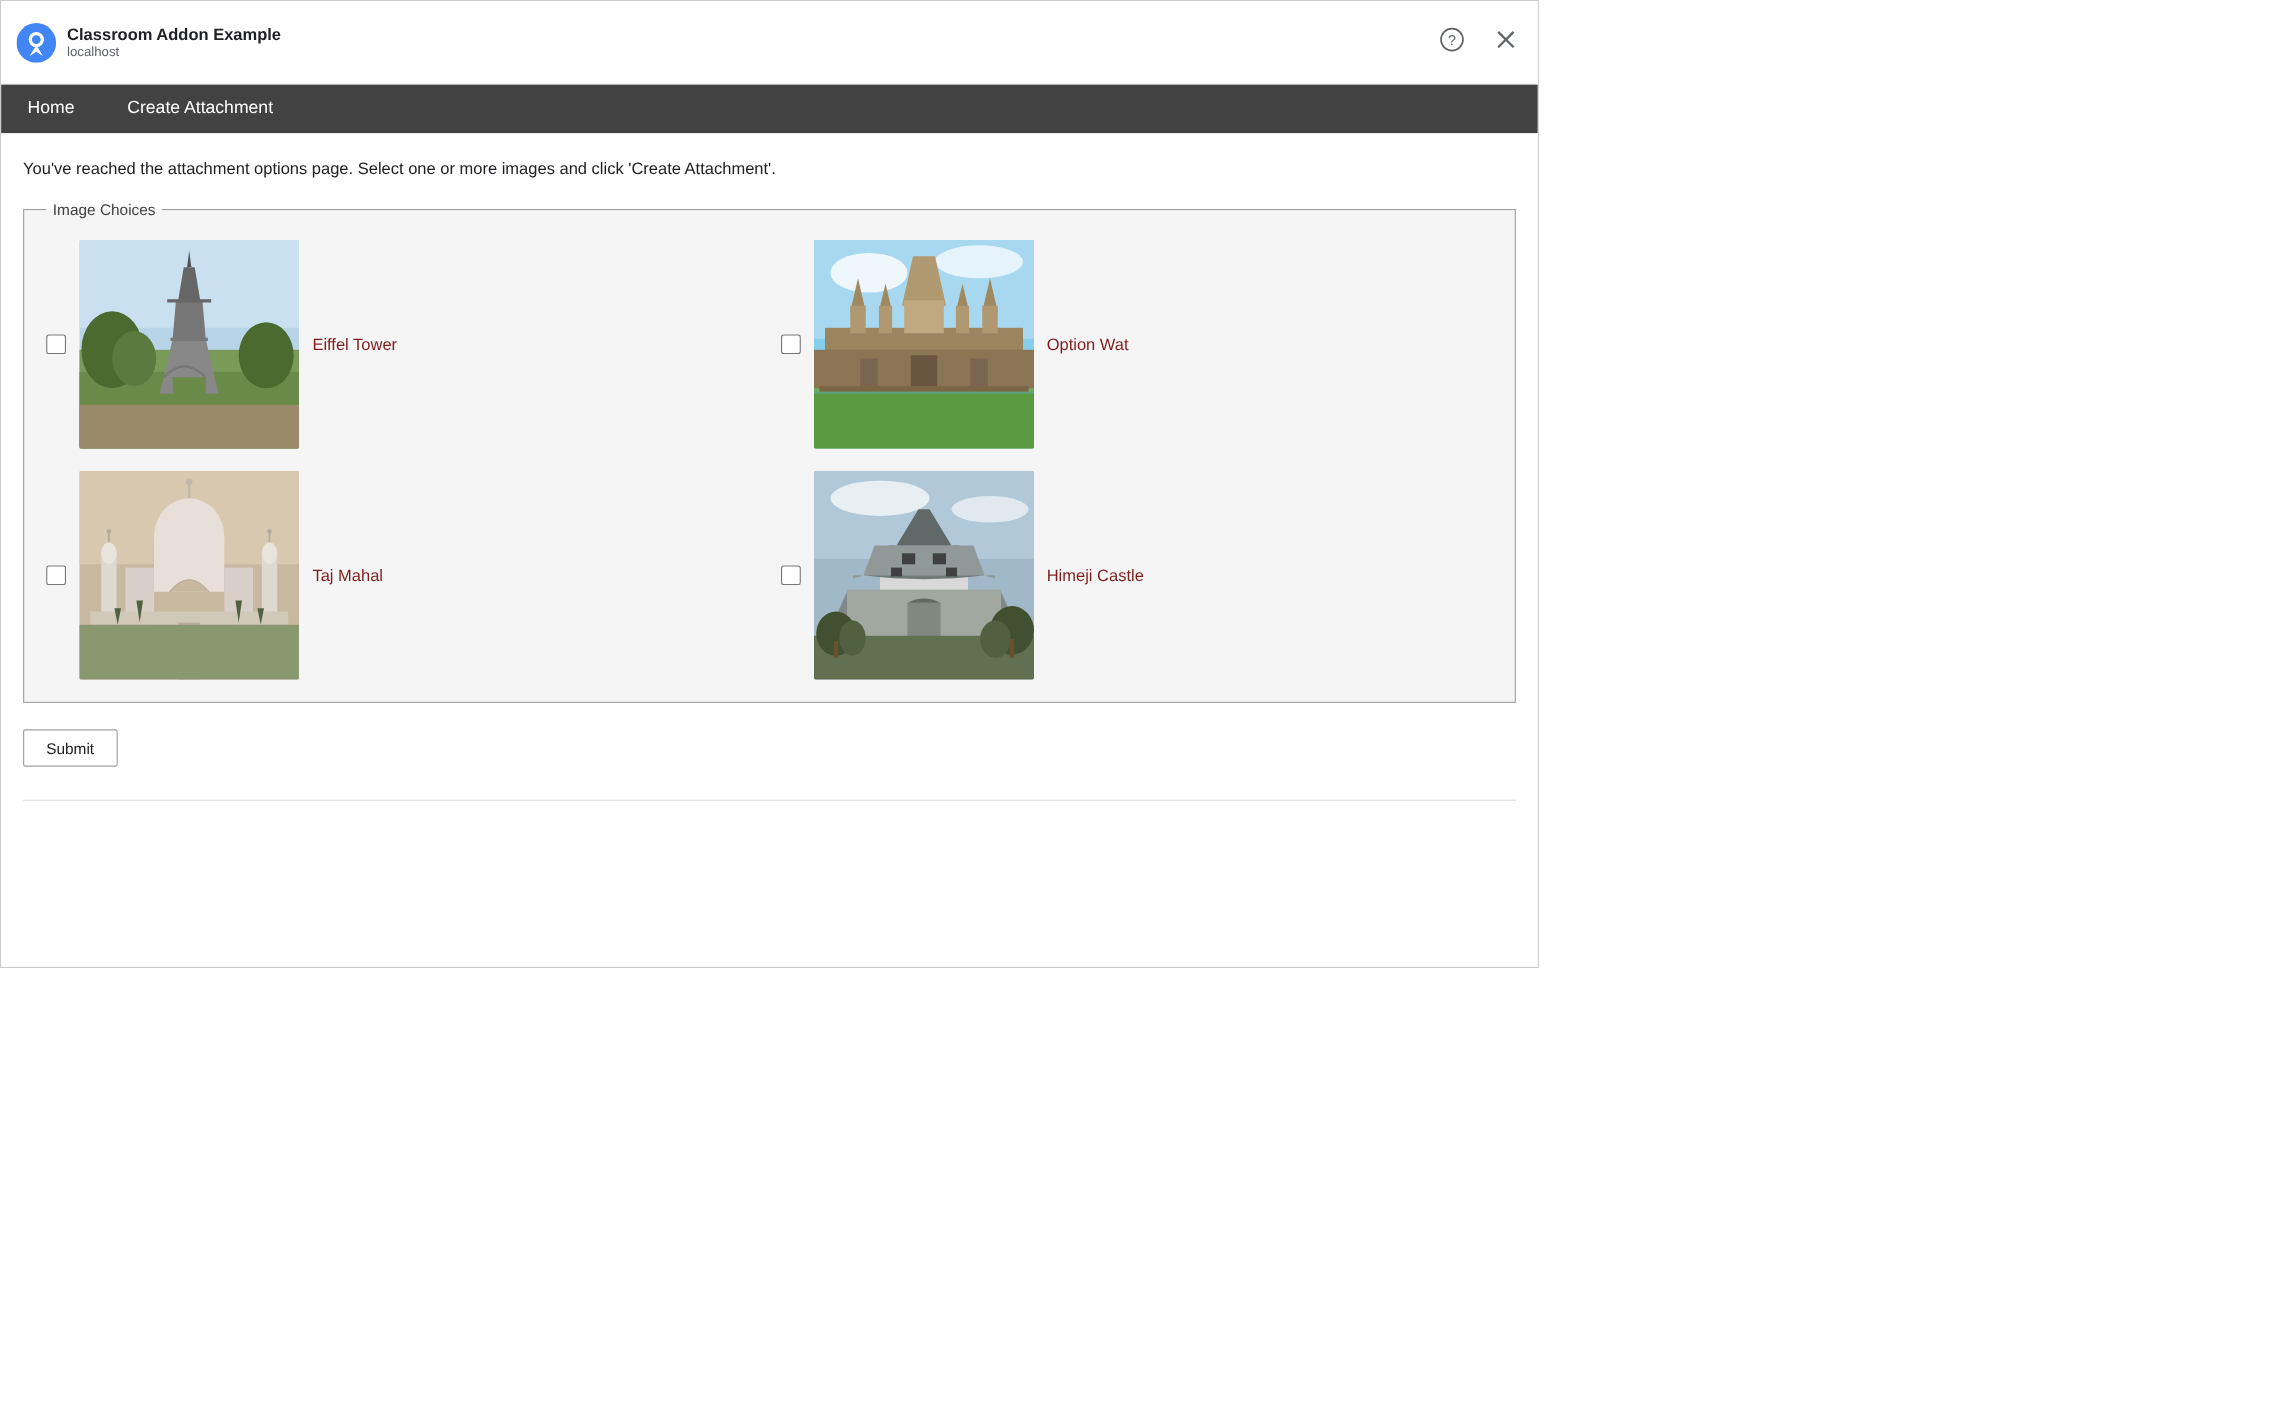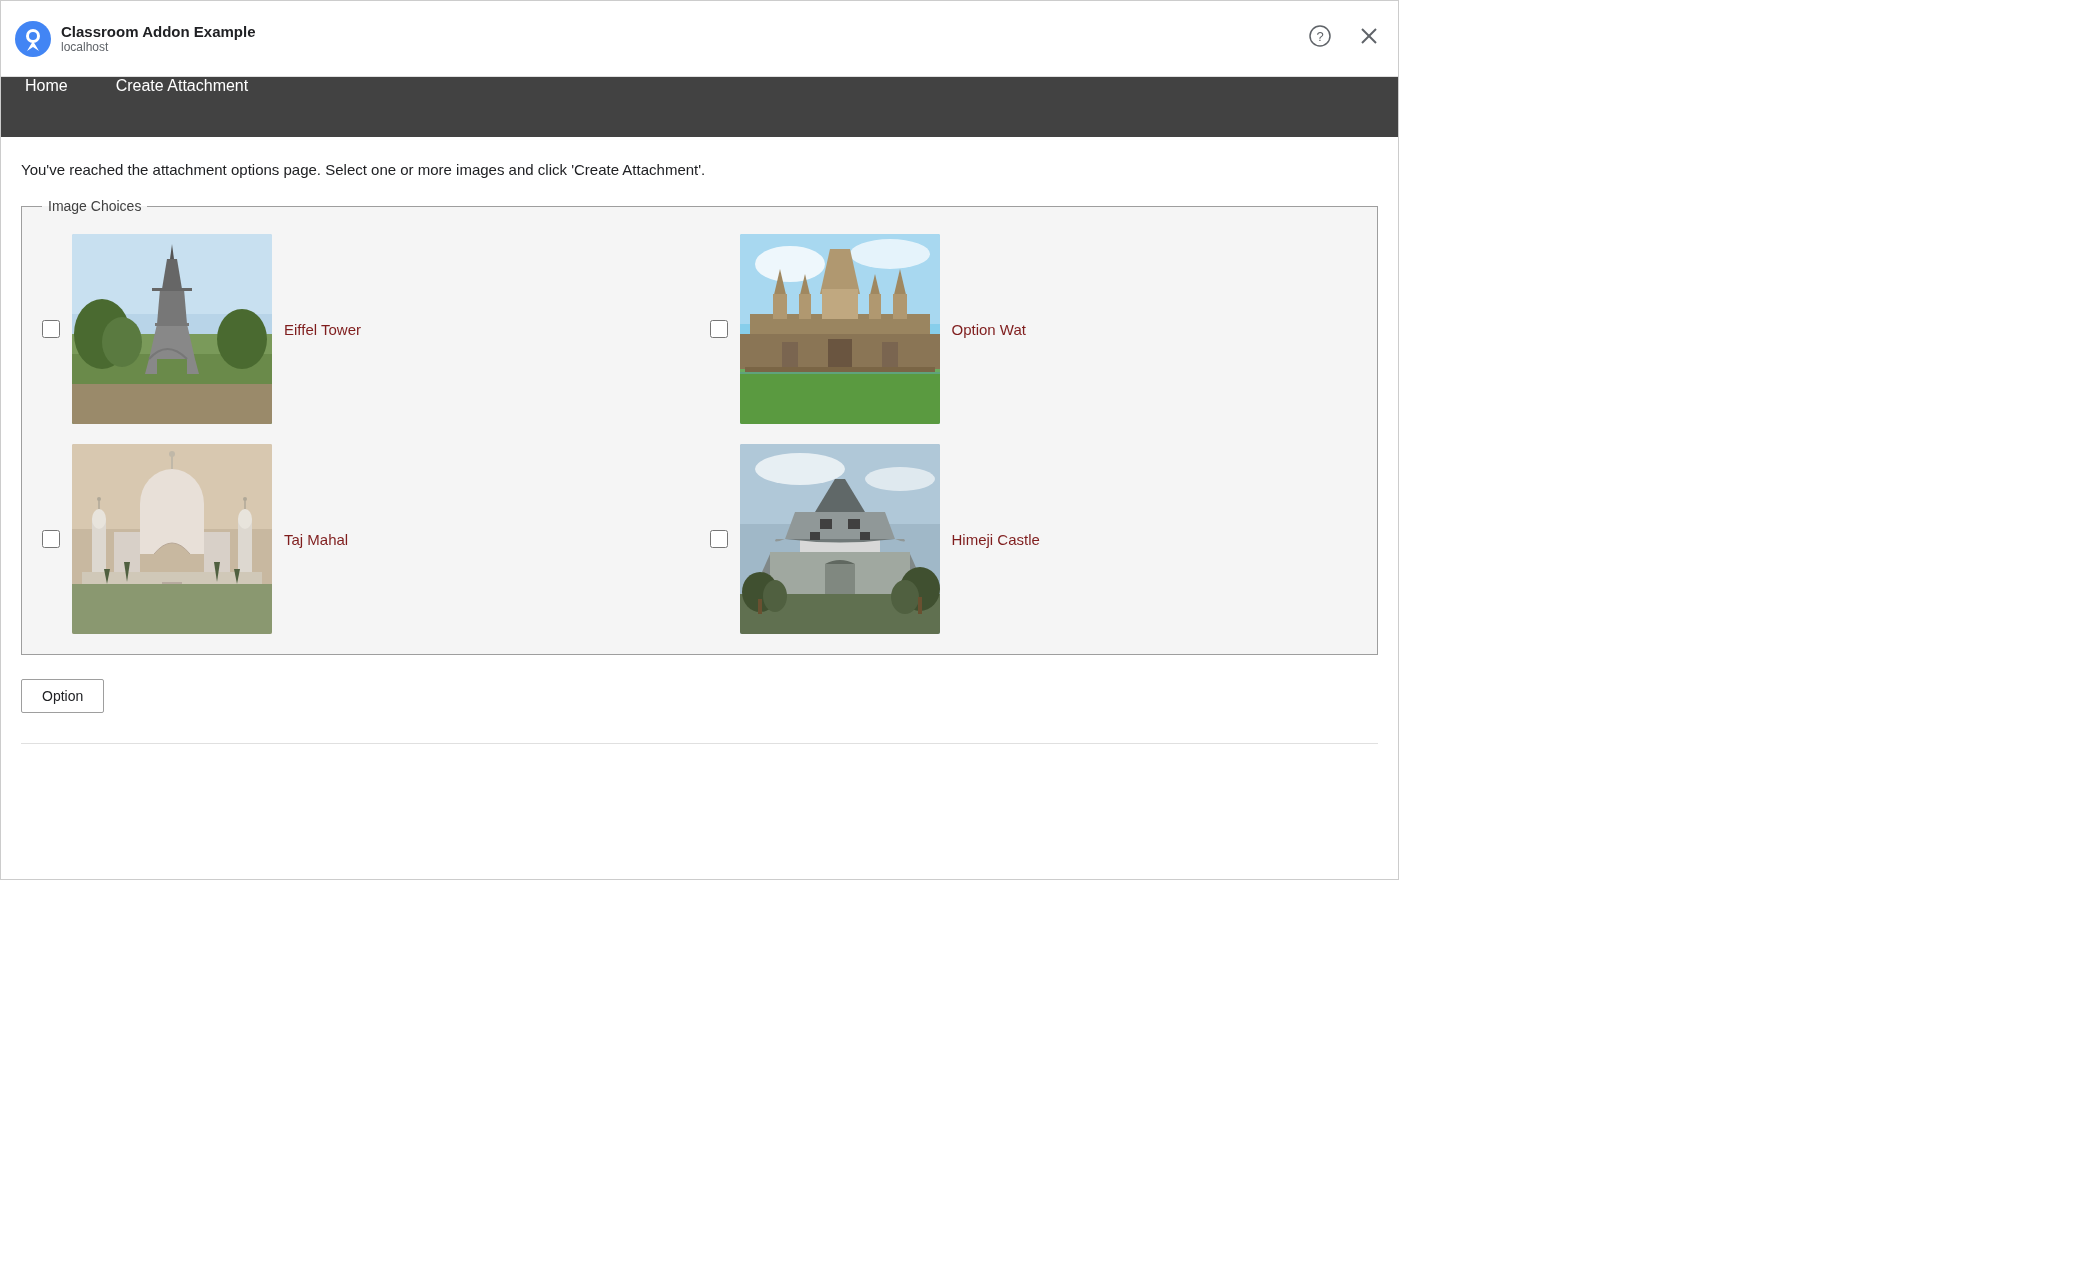--- a/index.html
+++ b/index.html
@@ -54,23 +54,23 @@
       border: none;
       cursor: pointer;
       font-size: 20px;
       color: #5f6368;
       padding: 4px;
     }
 
     
     .nav-bar {
       display: flex;
-      align-items: flex-start;
+      align-items: center;
       background: #424242;
-      height: 60px;
+      height: 44px;
     }
     .nav-item {
       display: flex;
       align-items: center;
       padding: 0 24px;
       color: #fff;
       font-size: 16px;
       cursor: pointer;
       text-decoration: none;
       border-bottom: none;
@@ -387,16 +387,16 @@
             <rect x="18" y="155" width="4" height="15" fill="#6a5030"></rect>
             <rect x="178" y="153" width="4" height="17" fill="#6a5030"></rect>
           </svg>
         </div>
         <label class="image-label" for="himeji">Himeji Castle</label>
       </div>
 
     </div>
   </fieldset>
 
-  <button class="submit-btn">Option</button>
+  <button class="submit-btn">Submit</button>
 
   <hr class="bottom-divider">
 </div>
 
 </body></html>

